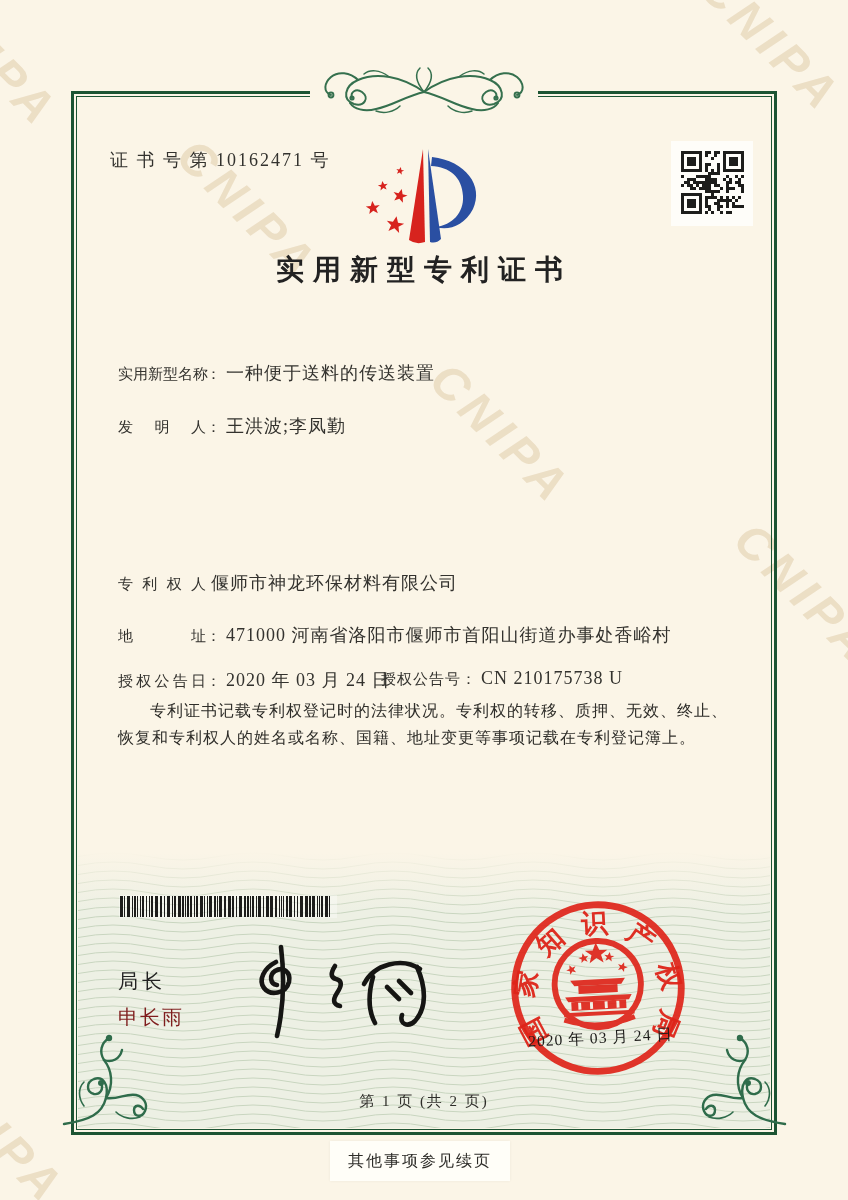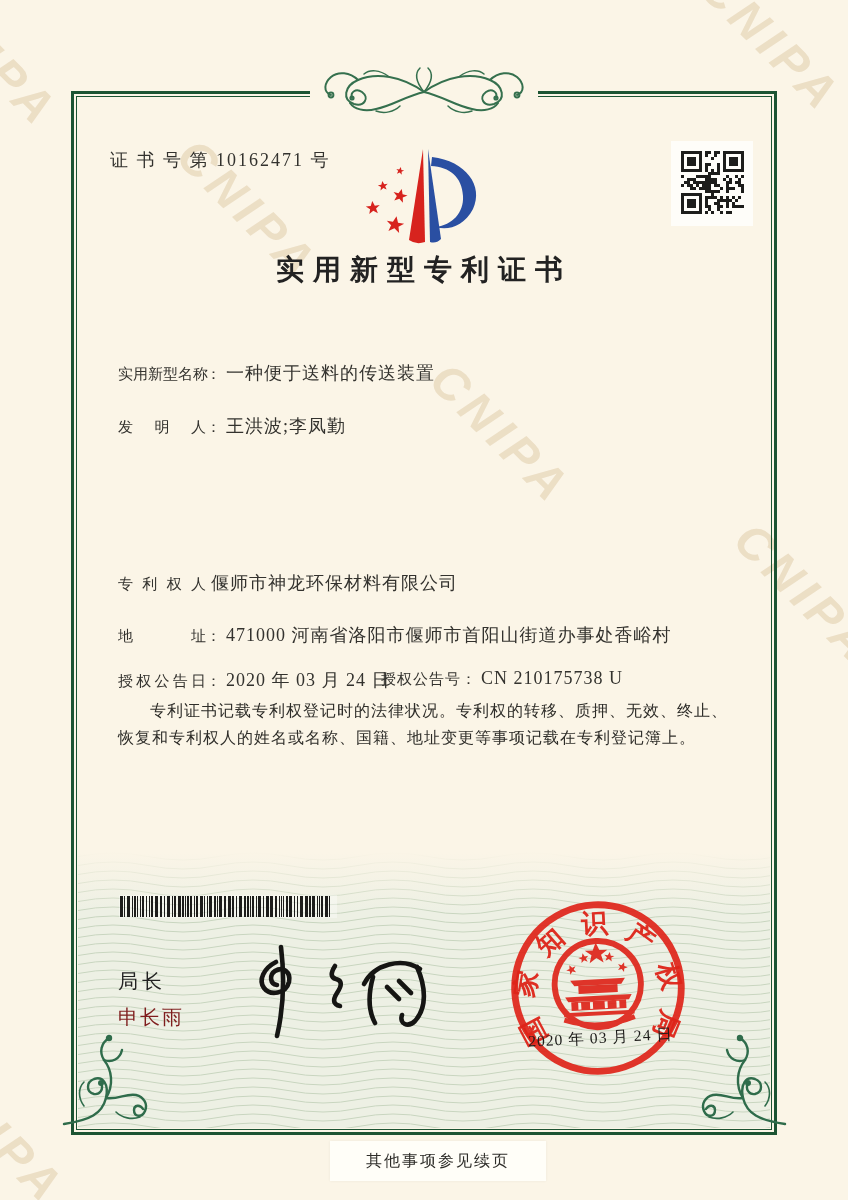--- a/index.html
+++ b/index.html
@@ -44,21 +44,21 @@
   .paras p{margin:0;font-size:16px;line-height:26.5px;text-indent:2em;letter-spacing:1px;color:#2e2d29;}
   .barcode{position:absolute;left:119px;top:895px;z-index:3;background:rgba(255,255,255,.35);padding:1px;}
   .signer-title{position:absolute;left:118px;top:968px;font-size:20px;letter-spacing:4px;z-index:3;color:#222;}
   .signer-name{position:absolute;left:118px;top:1004px;font-size:20px;letter-spacing:2px;z-index:3;color:#7f1d1d;}
   .sig{position:absolute;left:236px;top:944px;z-index:3;}
   .seal{position:absolute;left:500px;top:886px;z-index:4;transform:rotate(-3deg);}
   #sealRing text{font:700 27px "Liberation Serif","DejaVu Serif",serif;fill:#de2419;text-anchor:middle;}
   .seal-date{font:400 16px "Liberation Serif",serif;fill:#1d1c1a;letter-spacing:1px;text-anchor:middle;}
   .pageno{position:absolute;left:0;top:1092px;width:848px;text-align:center;font-size:15px;
           letter-spacing:2px;z-index:3;color:#2e2d29;}
-  .contnote{position:absolute;left:330px;top:1141px;width:216px;height:40px;background:#fffef8;
+  .contnote{position:absolute;left:330px;top:1141px;width:180px;height:40px;background:#fffef8;
             box-shadow:0 0 3px rgba(0,0,0,.06);text-align:center;line-height:40px;font-size:16px;
             letter-spacing:2px;z-index:3;color:#2e2d29;}
 </style>
 </head>
 <body>
 
 <div class="page">
 
   <svg width="0" height="0" style="position:absolute" aria-hidden="true">
     <defs>
@@ -503,15 +503,16 @@
       <rect x="79" y="118" width="3" height="7" fill="#f2f0e4"></rect>
       <rect x="91" y="118" width="3" height="7" fill="#f2f0e4"></rect>
       <rect x="106" y="118" width="3" height="7" fill="#f2f0e4"></rect>
       <rect x="118" y="118" width="3" height="7" fill="#f2f0e4"></rect>
       <rect x="64" y="128" width="72" height="4"></rect>
       <path d="M64 135 q36 13 72 0" fill="none" stroke="#de2419" stroke-width="5"></path>
     </g>
     <text class="seal-date" x="100" y="160">2020 年 03 月 24 日</text>
   </svg>
 
+  <div class="pageno">第 1 页 (共 2 页)</div>
   <div class="contnote">其他事项参见续页</div>
 
 </div>
 
 </body></html>

